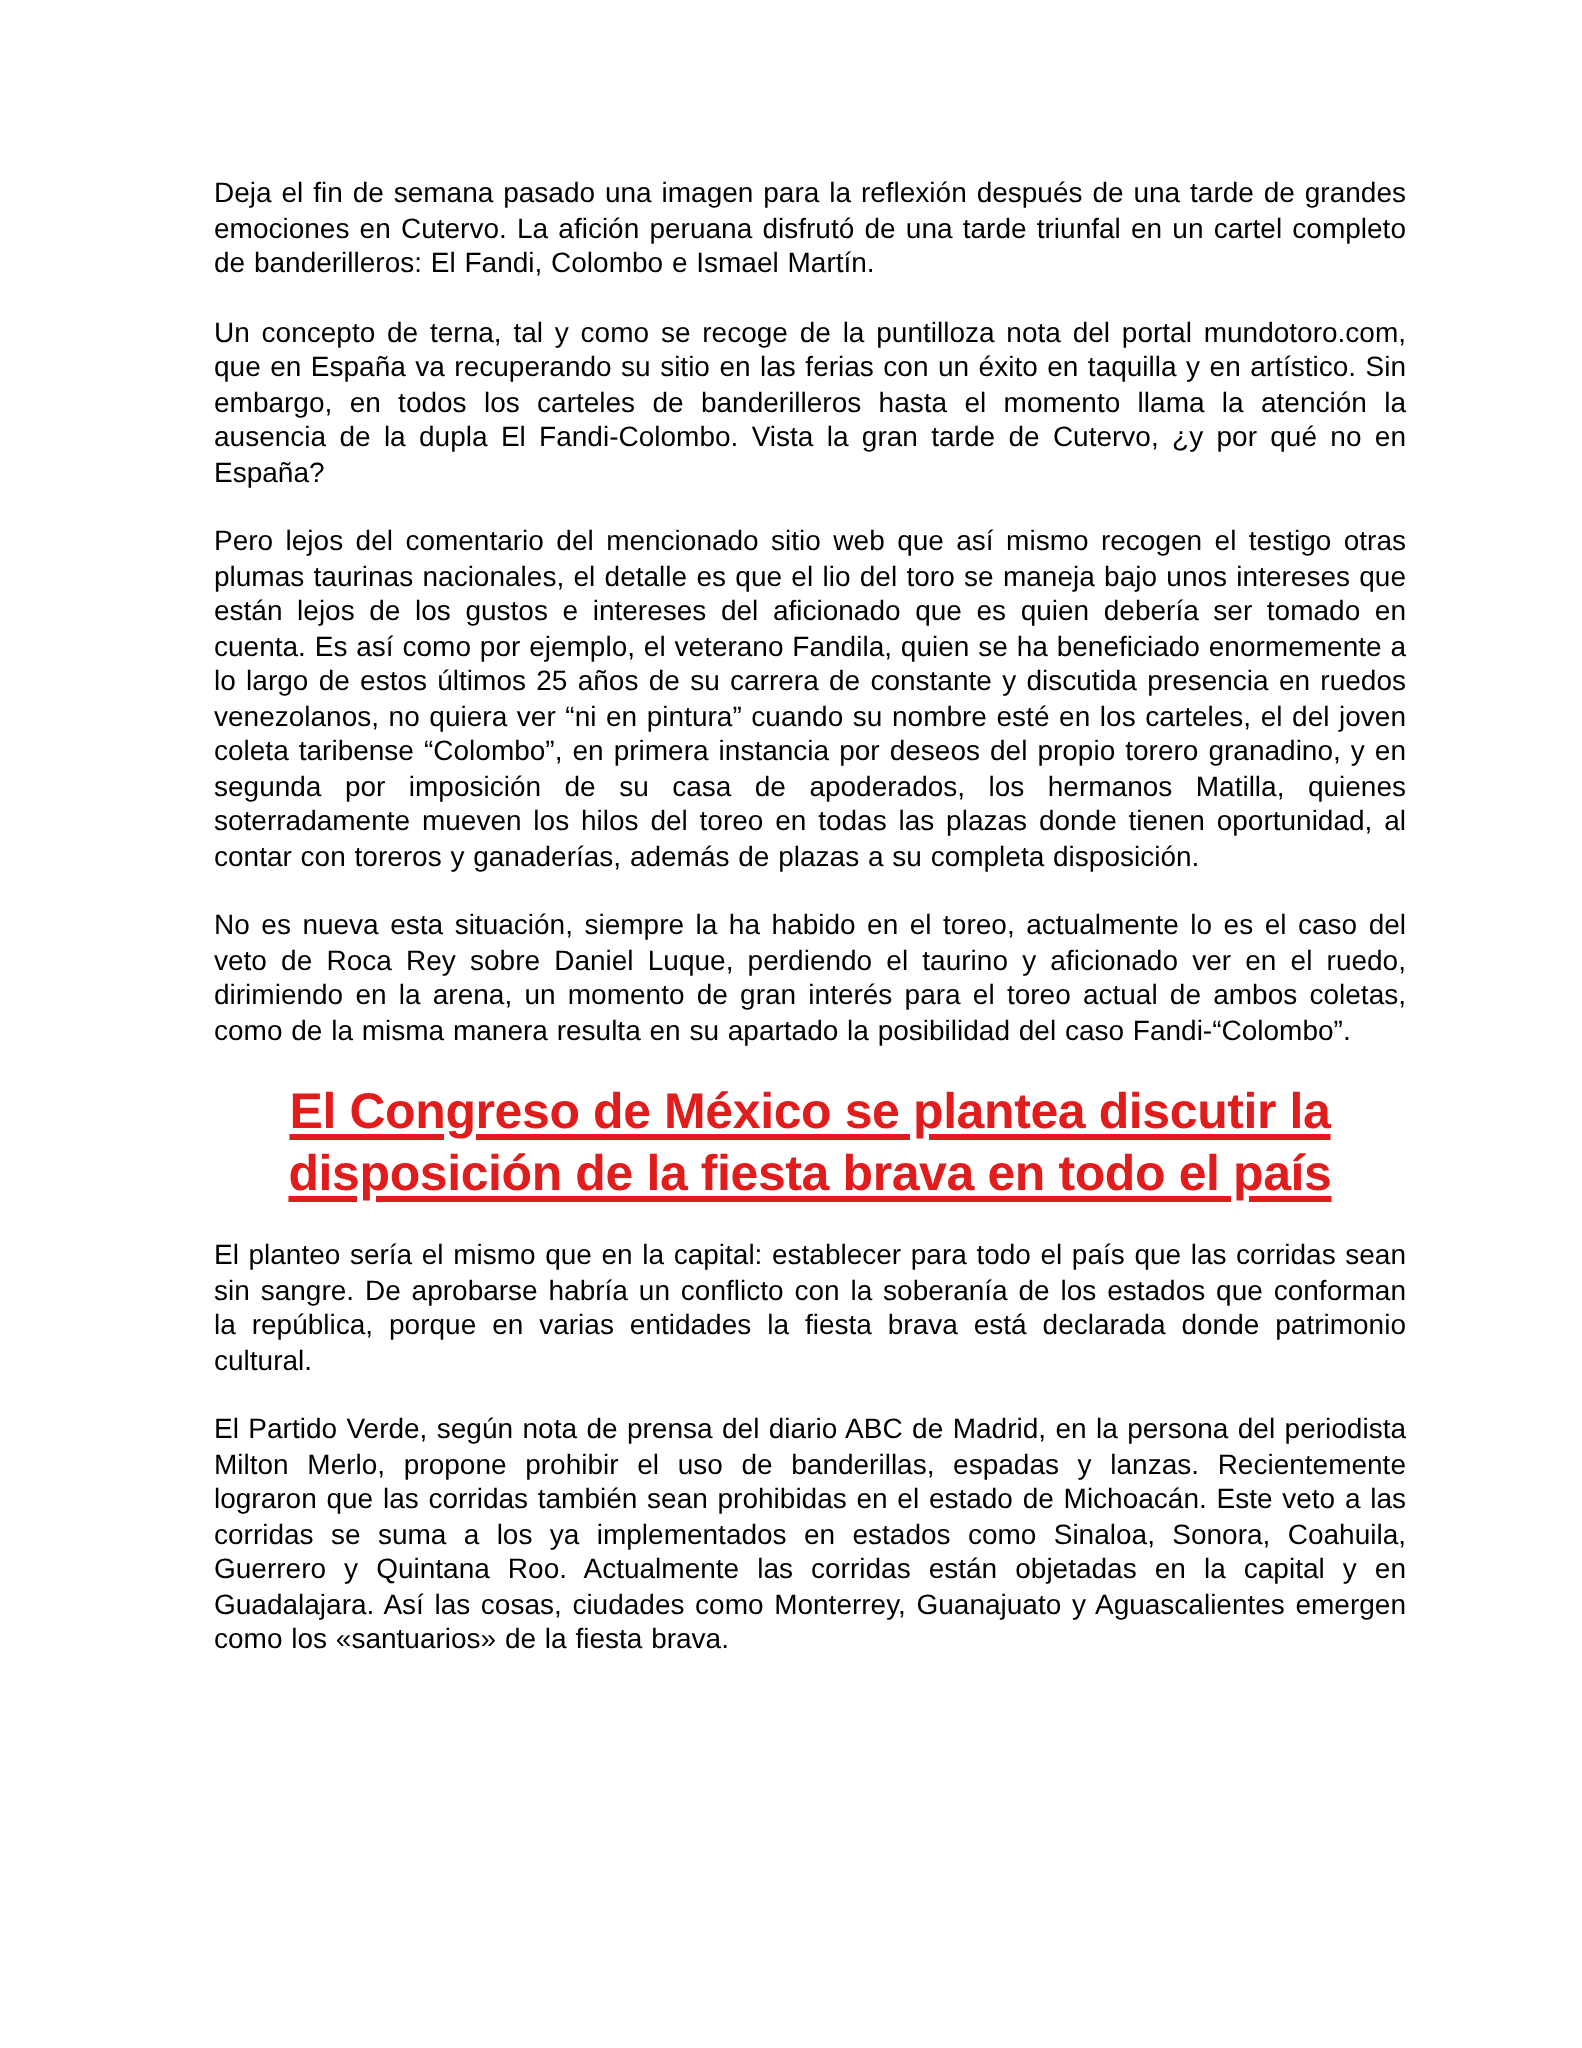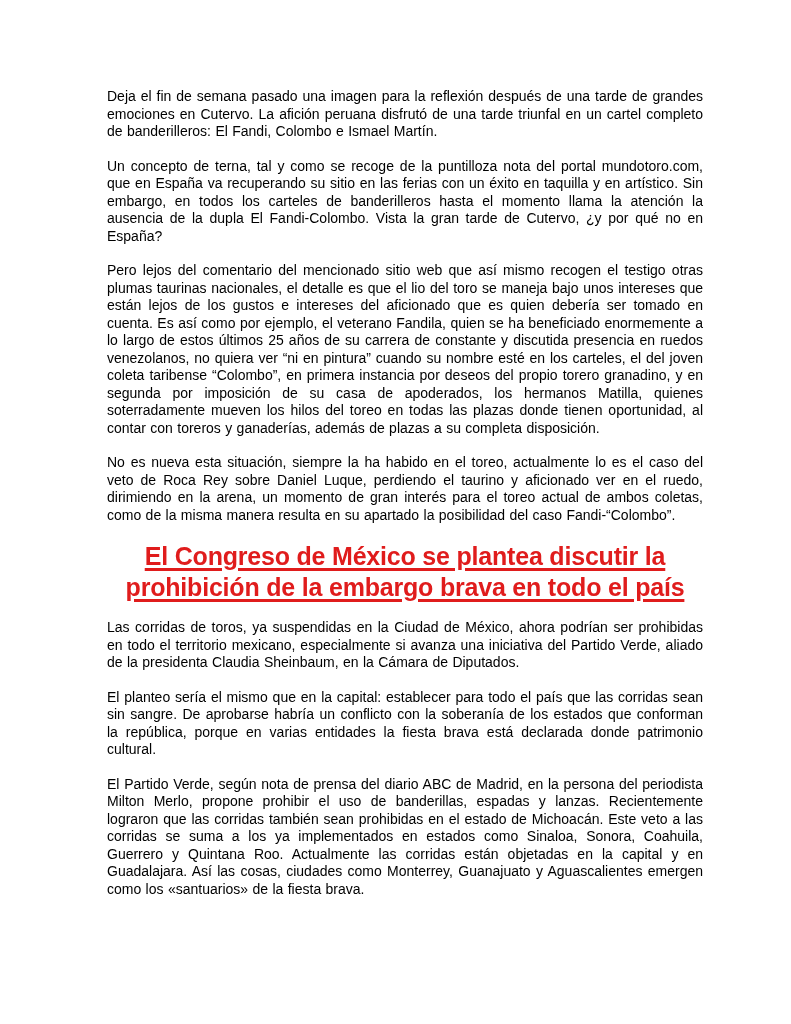--- a/index.html
+++ b/index.html
@@ -46,21 +46,20 @@
 <div class="page">
 
   <p class="para">Deja el fin de semana pasado una imagen para la reflexión después de una tarde de grandes emociones en Cutervo. La afición peruana disfrutó de una tarde triunfal en un cartel completo de banderilleros: El Fandi, Colombo e Ismael Martín.</p>
 
   <p class="para">Un concepto de terna, tal y como se recoge de la puntilloza nota del portal mundotoro.com, que en España va recuperando su sitio en las ferias con un éxito en taquilla y en artístico. Sin embargo, en todos los carteles de banderilleros hasta el momento llama la atención la ausencia de la dupla El Fandi-Colombo. Vista la gran tarde de Cutervo, ¿y por qué no en España?</p>
 
   <p class="para">Pero lejos del comentario del mencionado sitio web que así mismo recogen el testigo otras plumas taurinas nacionales, el detalle es que el lio del toro se maneja bajo unos intereses que están lejos de los gustos e intereses del aficionado que es quien debería ser tomado en cuenta. Es así como por ejemplo, el veterano Fandila, quien se ha beneficiado enormemente a lo largo de estos últimos 25 años de su carrera de constante y discutida presencia en ruedos venezolanos, no quiera ver “ni en pintura” cuando su nombre esté en los carteles, el del joven coleta taribense “Colombo”, en primera instancia por deseos del propio torero granadino, y en segunda por imposición de su casa de apoderados, los hermanos Matilla, quienes soterradamente mueven los hilos del toreo en todas las plazas donde tienen oportunidad, al contar con toreros y ganaderías, además de plazas a su completa disposición.</p>
 
   <p class="para">No es nueva esta situación, siempre la ha habido en el toreo, actualmente lo es el caso del veto de Roca Rey sobre Daniel Luque, perdiendo el taurino y aficionado ver en el ruedo, dirimiendo en la arena, un momento de gran interés para el toreo actual de ambos coletas, como de la misma manera resulta en su apartado la posibilidad del caso Fandi-“Colombo”.</p>
 
-  <h1 class="headline" style="color: rgb(224, 28, 28);">El Congreso de México se plantea discutir la prohibición de la embargo brava en todo el país</h1>
+  <h1 class="headline" style="color: rgb(224, 28, 28);">El Congreso de México se plantea discutir la disposición de la fiesta brava en todo el país</h1>
 
-  <p class="para">Las corridas de toros, ya suspendidas en la Ciudad de México, ahora podrían ser prohibidas en todo el territorio mexicano, especialmente si avanza una iniciativa del Partido Verde, aliado de la presidenta Claudia Sheinbaum, en la Cámara de Diputados.</p>
 
   <p class="para">El planteo sería el mismo que en la capital: establecer para todo el país que las corridas sean sin sangre. De aprobarse habría un conflicto con la soberanía de los estados que conforman la república, porque en varias entidades la fiesta brava está declarada donde patrimonio cultural.</p>
 
   <p class="para">El Partido Verde, según nota de prensa del diario ABC de Madrid, en la persona del periodista Milton Merlo, propone prohibir el uso de banderillas, espadas y lanzas. Recientemente lograron que las corridas también sean prohibidas en el estado de Michoacán. Este veto a las corridas se suma a los ya implementados en estados como Sinaloa, Sonora, Coahuila, Guerrero y Quintana Roo. Actualmente las corridas están objetadas en la capital y en Guadalajara. Así las cosas, ciudades como Monterrey, Guanajuato y Aguascalientes emergen como los «santuarios» de la fiesta brava.</p>
 
 </div>
 
 </body></html>

